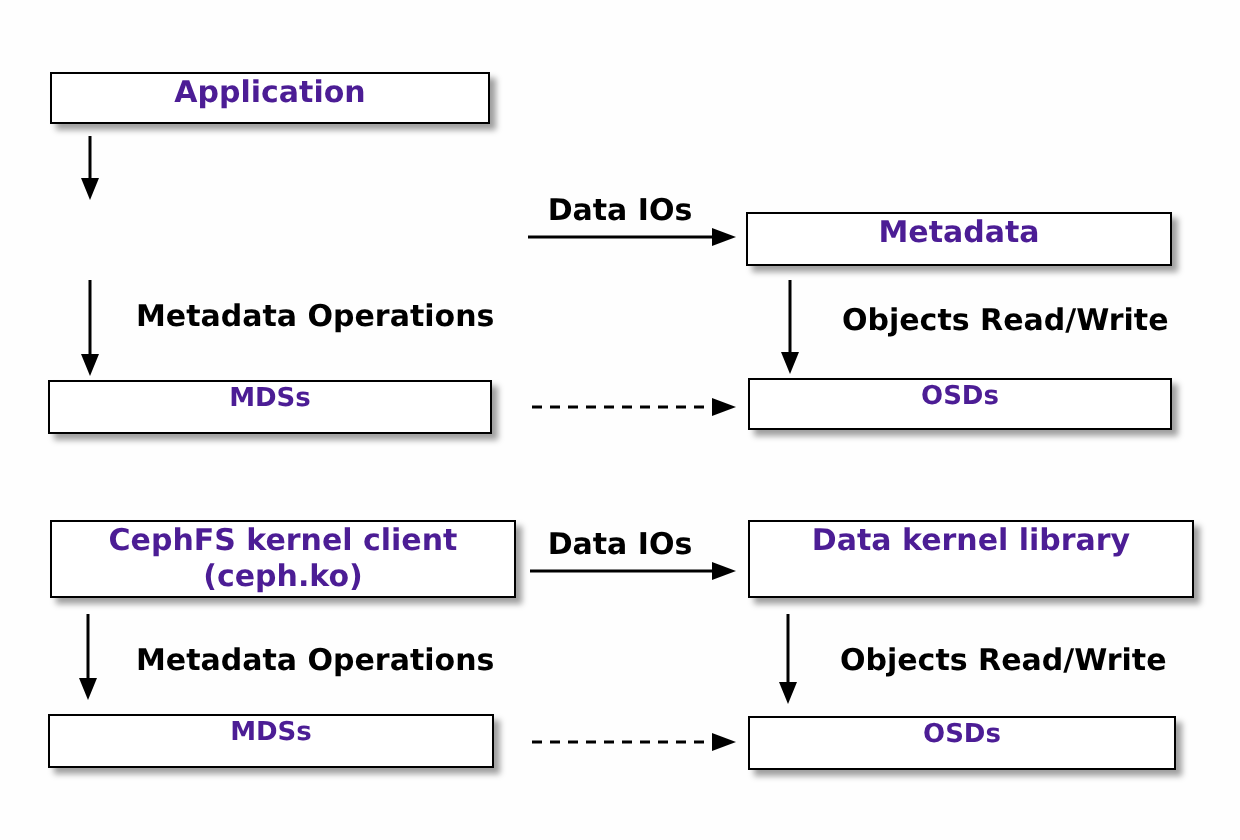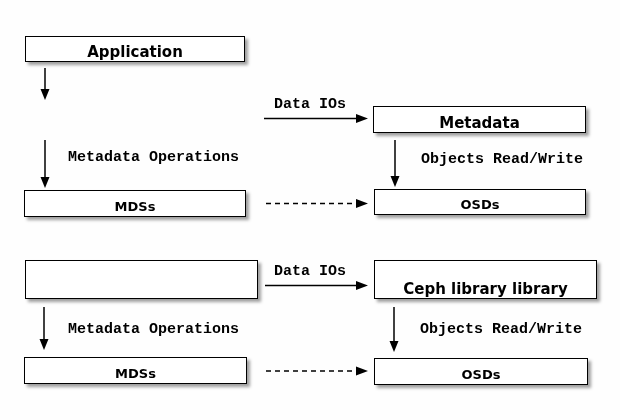--- a/index.html
+++ b/index.html
@@ -24,39 +24,38 @@
   }
   .node {
     position: absolute;
     box-sizing: border-box;
     background: #ffffff;
     border: 1px solid #000000;
     box-shadow: 3px 3px 3px #9f9f9f;
     display: flex;
     flex-direction: column;
     align-items: center;
-    justify-content: flex-end;
+    justify-content: flex-start;
     text-align: center;
-    color: #000000;
+    color: #4c1d95;
     font-weight: bold;
     font-size: 15px;
     line-height: 18px;
     white-space: nowrap;
   }
   .node.small {
     font-size: 13px;
   }
   .edge-label {
     position: absolute;
     color: #000000;
     font-weight: bold;
     font-size: 15px;
     line-height: 16px;
     white-space: nowrap;
-    font-family: Liberation Mono, monospace;
   }
   .edge-label.centered {
     text-align: center;
   }
   svg line, svg polygon {
     shape-rendering: geometricPrecision;
   }
 </style>
 </head>
 <body>
@@ -122,24 +121,26 @@
 
   <div class="node small" style="left:24px; top:190px; width:222px; height:27px;">
     <span>MDSs</span>
   </div>
 
   <div class="node small" style="left:374px; top:189px; width:212px; height:26px;">
     <span>OSDs</span>
   </div>
 
   <div class="node" style="left:25px; top:260px; width:233px; height:39px;">
+    <span>CephFS kernel client</span>
+    <span>(ceph.ko)</span>
   </div>
 
   <div class="node" style="left:374px; top:260px; width:223px; height:39px;">
-    <span>Ceph library library</span>
+    <span>Data kernel library</span>
   </div>
 
   <div class="node small" style="left:24px; top:357px; width:223px; height:27px;">
     <span>MDSs</span>
   </div>
 
   <div class="node small" style="left:374px; top:358px; width:214px; height:27px;">
     <span>OSDs</span>
   </div>
 

